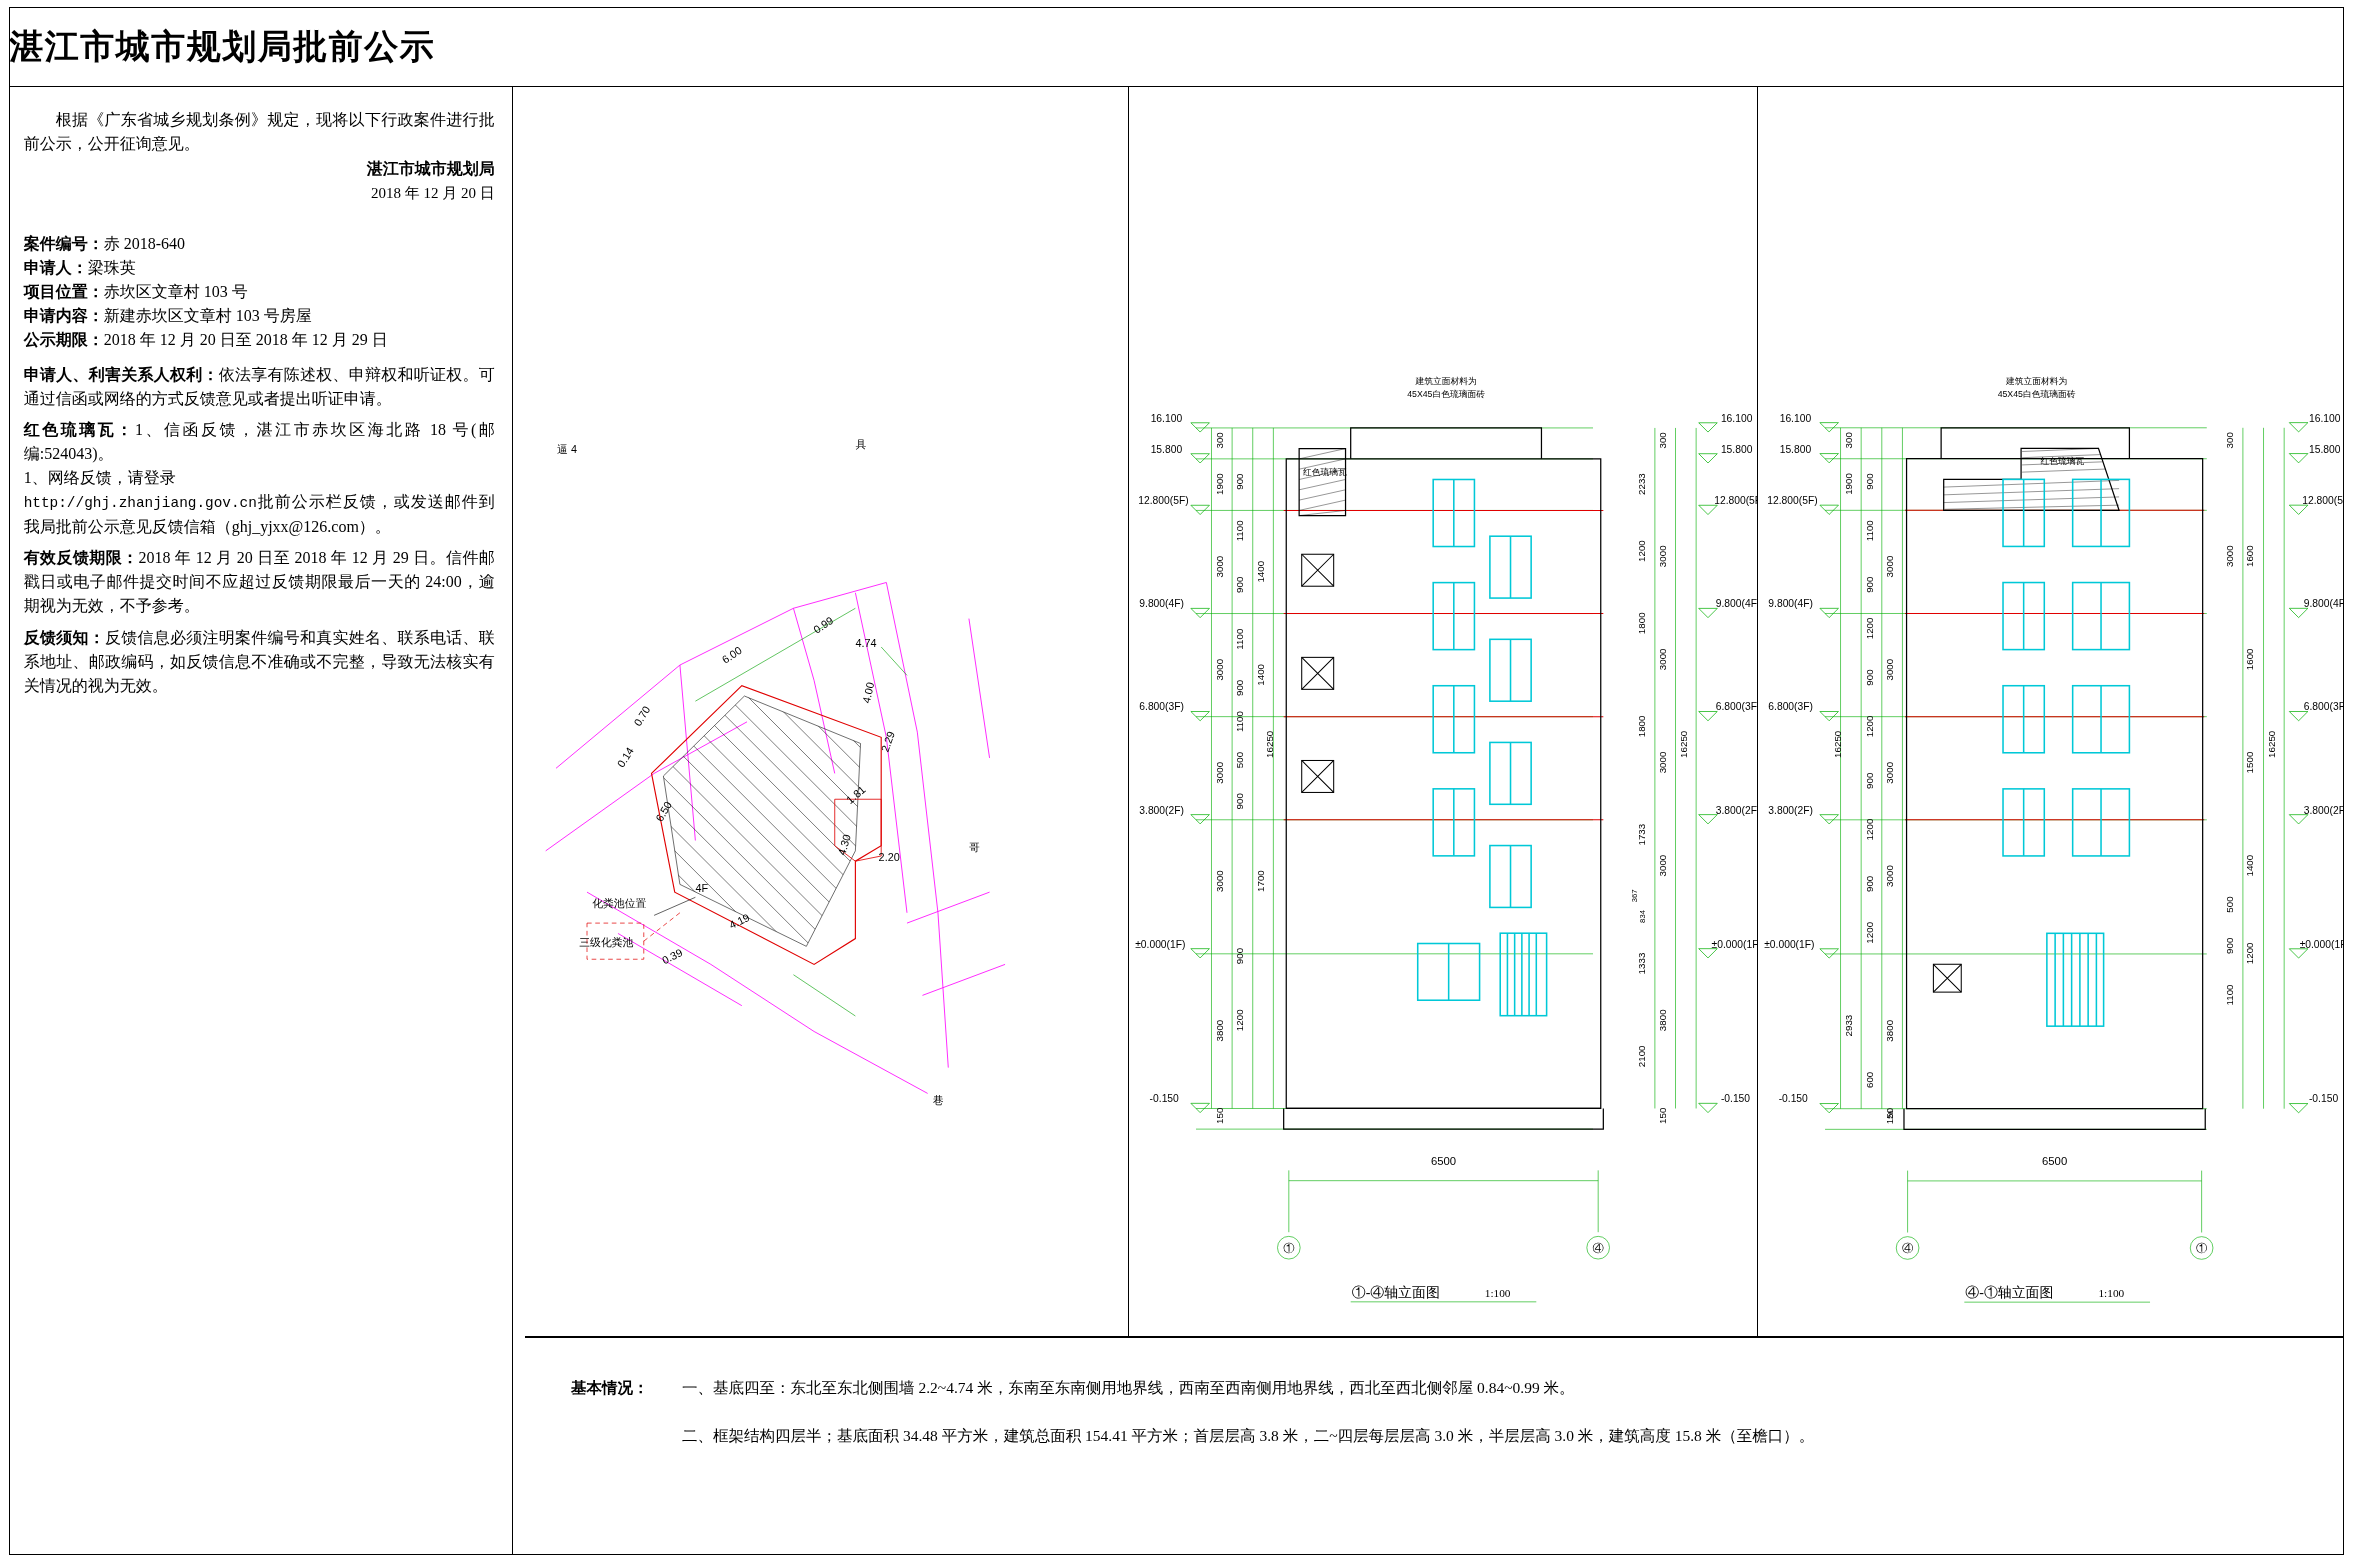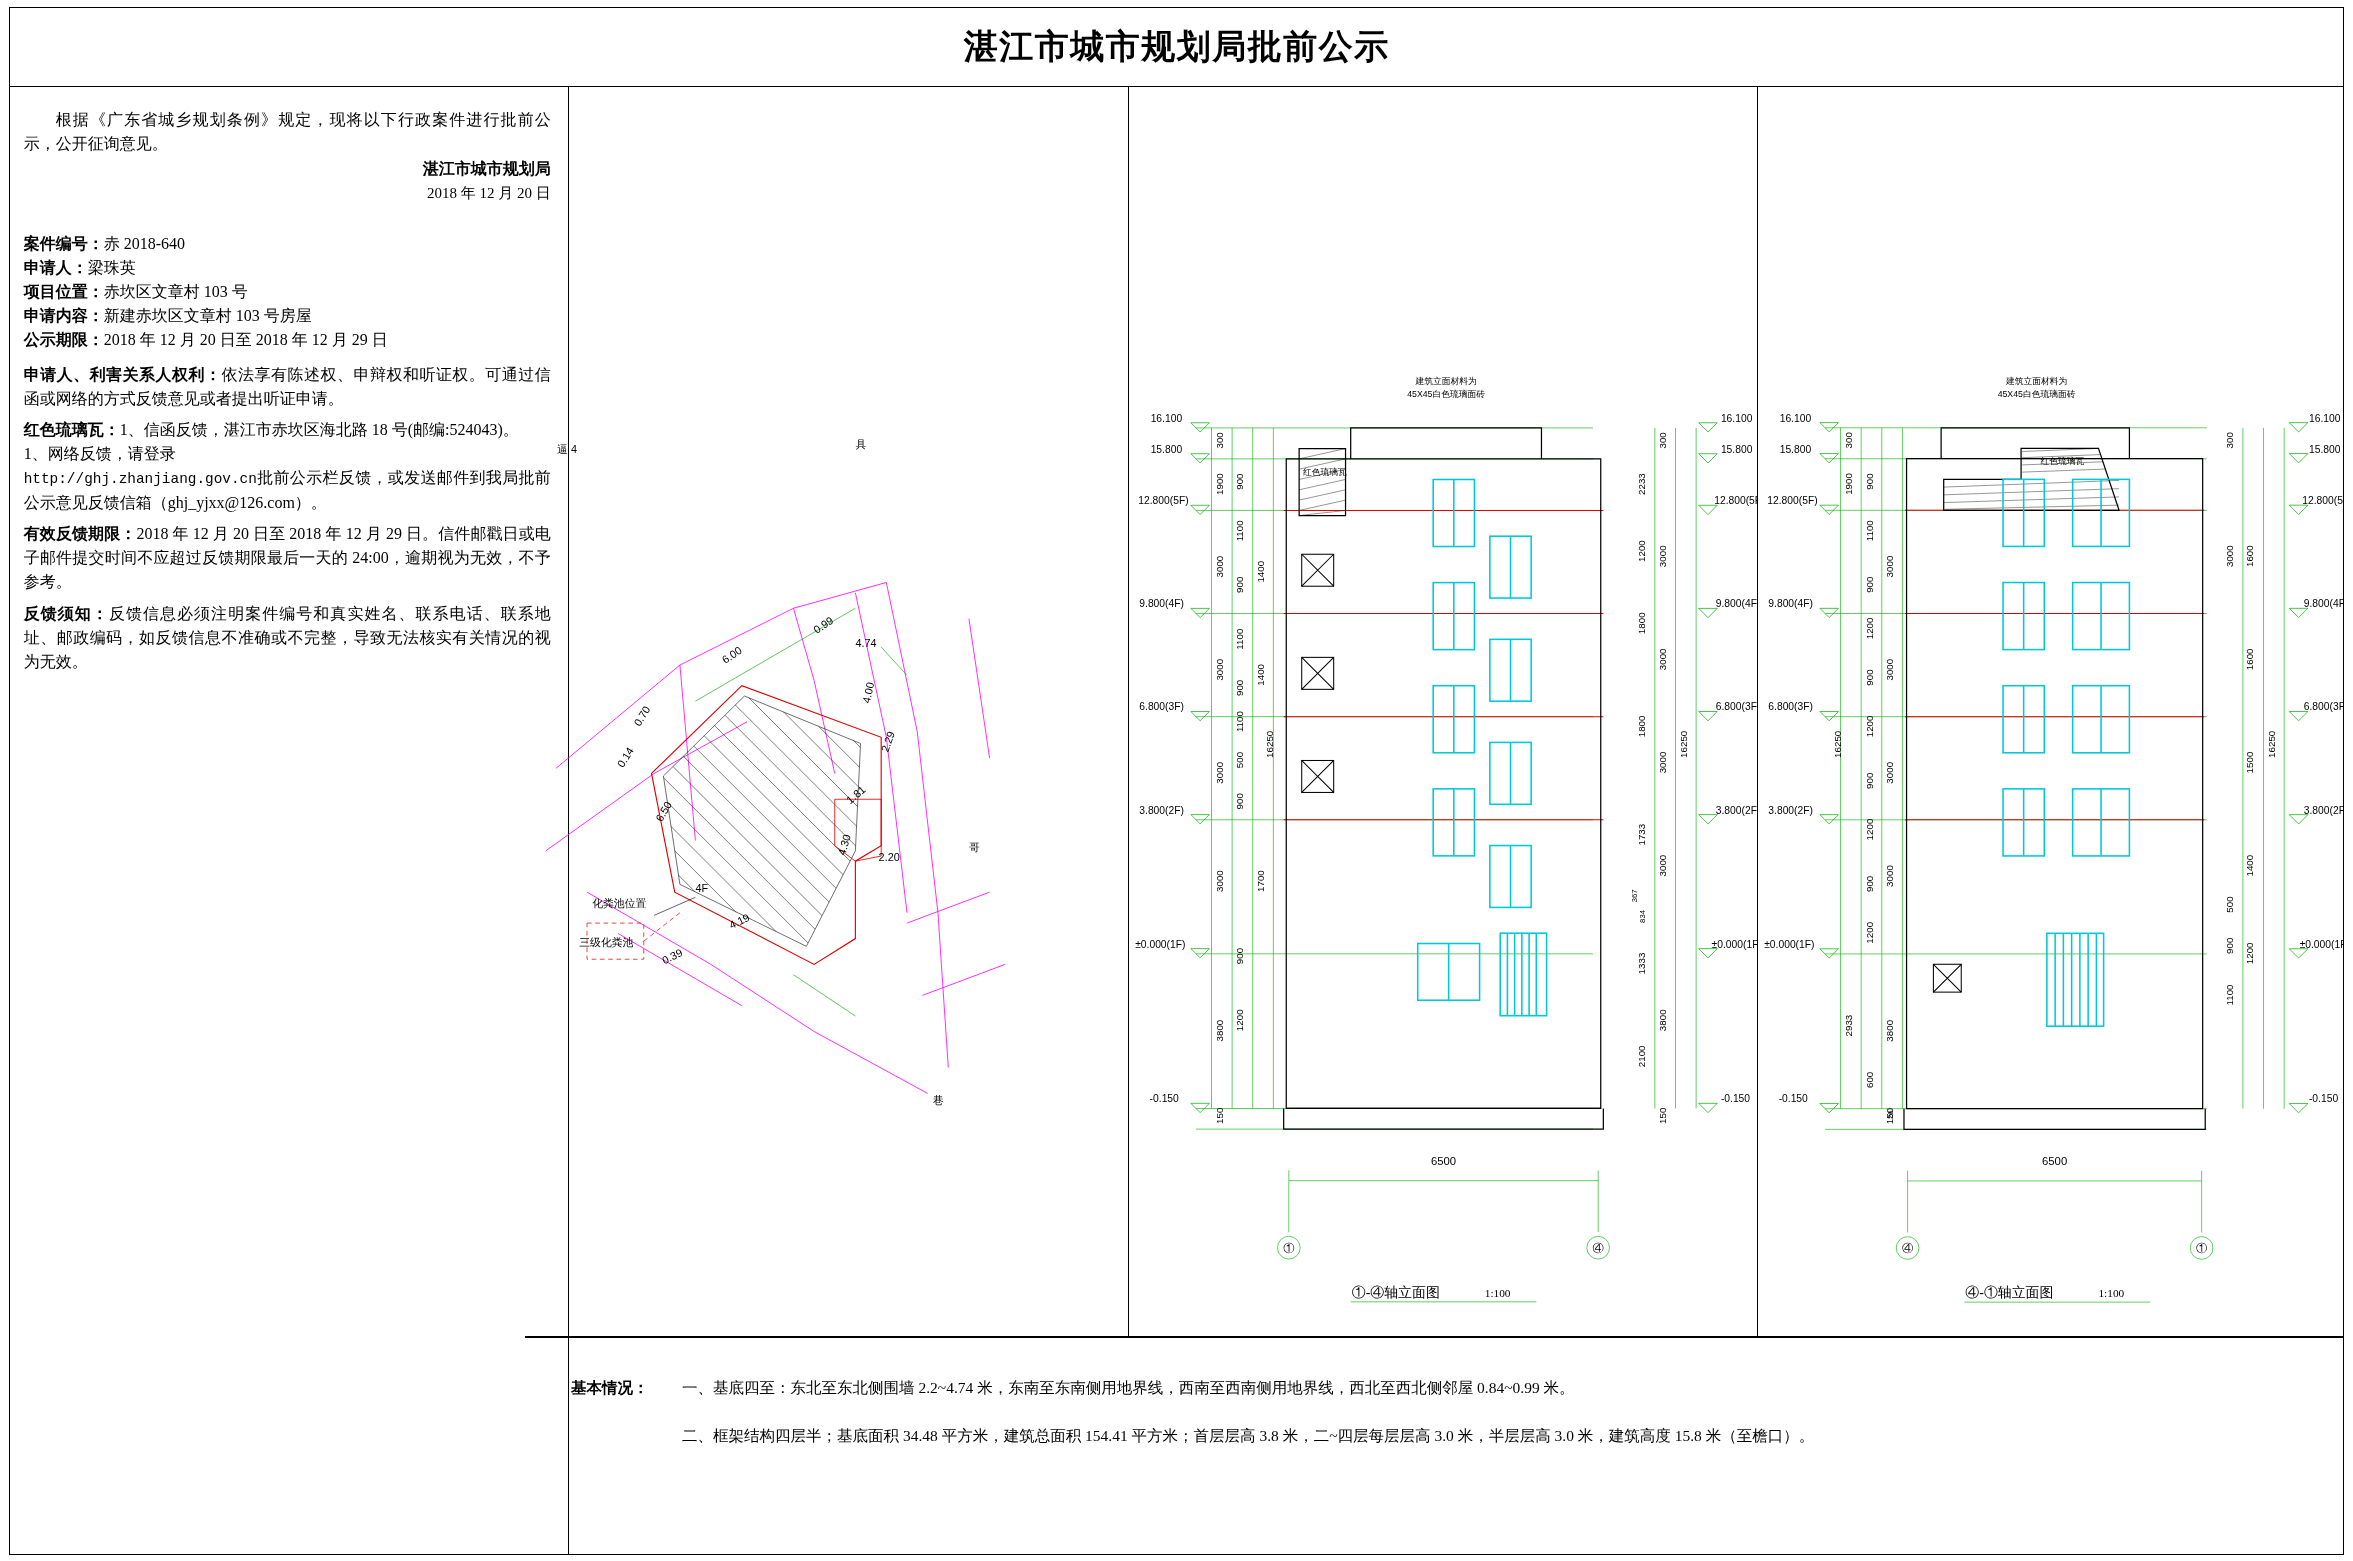--- a/index.html
+++ b/index.html
@@ -22,33 +22,33 @@
     border:1.5px solid #000;
     box-sizing:border-box;
   }
   
   .title-bar{
     position:absolute;
     left:9.3px; top:7.2px;
     width:2335px; height:80px;
     border-bottom:1.5px solid #000;
     box-sizing:border-box;
-    display:flex;align-items:center;justify-content:center;
+    display:flex;align-items:center;
   }
   .title-bar .t{
     font-family:"Liberation Serif","DejaVu Serif",serif;
     font-size:34px;
     font-weight:700;
     letter-spacing:1.5px;
   }
   
   .left-col{
     position:absolute;
     left:9.3px; top:87px;
-    width:560px; height:1468px;
+    width:504px; height:1468px;
     border-right:1.5px solid #000;
     box-sizing:border-box;
     padding:20.6px 17.5px 0 14.4px;
   }
   .left-col p{margin:0 0 0 0;}
   .para{
     font-size:16px;
     line-height:24px;
     text-align:justify;
   }

